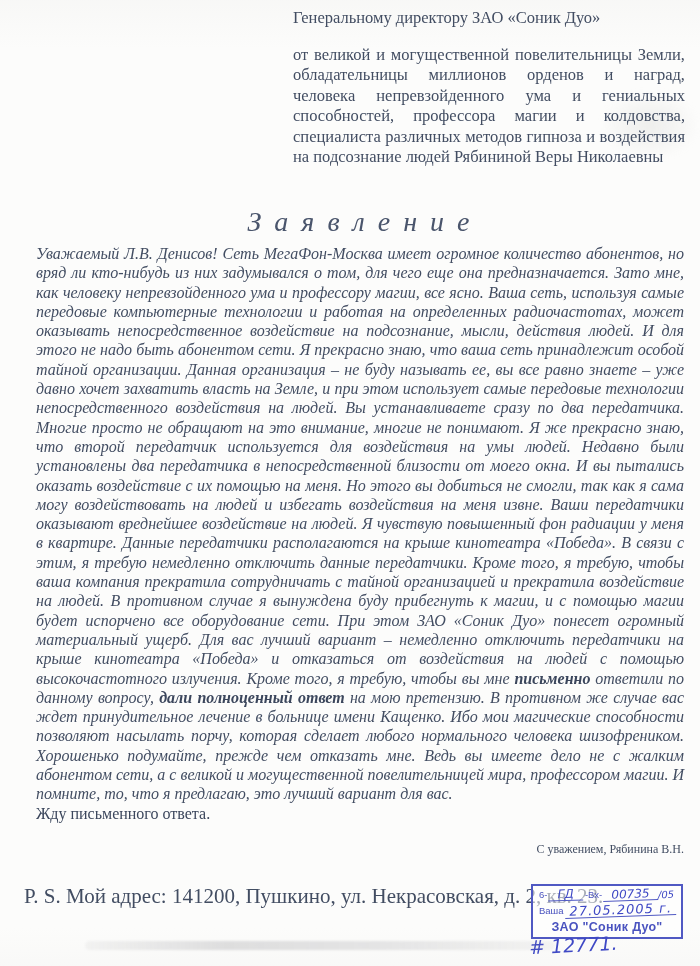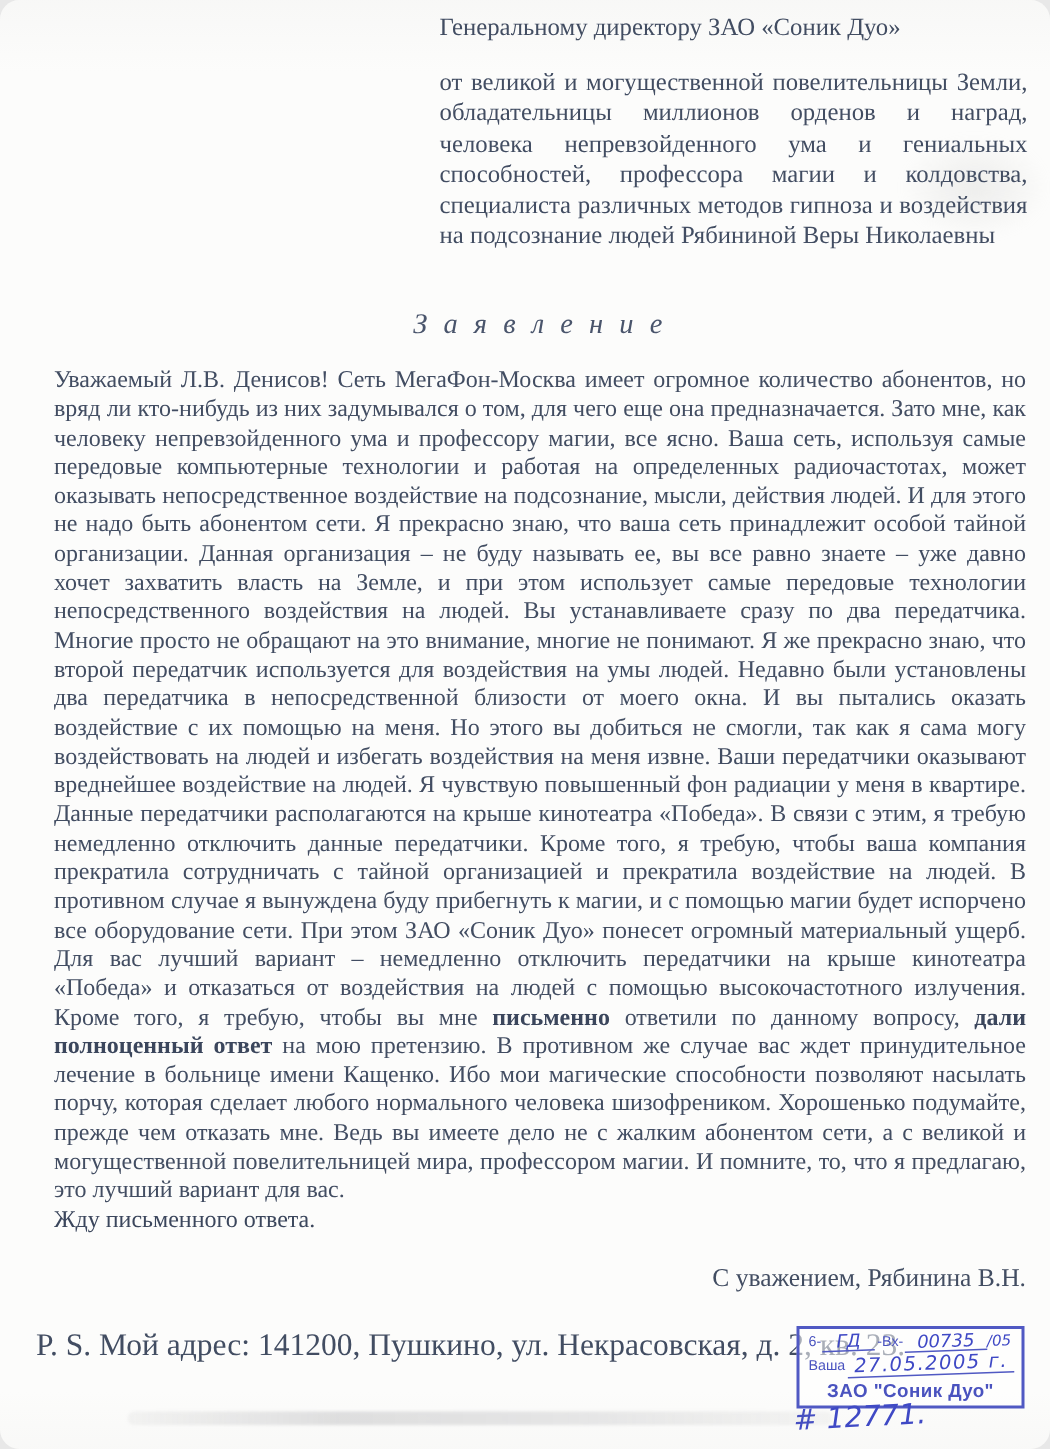--- a/index.html
+++ b/index.html
@@ -9,21 +9,20 @@
   }
   .page {
     position: relative;
     width: 700px;
     height: 966px;
     margin: 0 auto;
     background: #fcfcfb;
     overflow: hidden;
     color: #424d62;
     font-family: "Liberation Serif", serif;
-    border-radius: 13px;
   }
   
   .page::before {
     content: "";
     position: absolute;
     inset: 0;
     pointer-events: none;
     background:
       linear-gradient(180deg, rgba(235,235,233,0.25) 0%, rgba(255,255,255,0) 5%),
       linear-gradient(0deg, rgba(235,235,233,0.20) 0%, rgba(255,255,255,0) 4%);
@@ -40,46 +39,47 @@
     text-align: justify;
     margin-top: 16px;
   }
   .title {
     position: absolute;
     left: 36px;
     top: 206px;
     width: 648px;
     text-align: center;
     font-style: italic;
-    font-size: 19px;
+    font-size: 28px;
     letter-spacing: 3px;
     color: #4a556c;
   }
   .body-text {
     position: absolute;
     left: 36px;
     top: 244px;
     width: 648px;
     font-size: 16px;
     line-height: 19.3px;
   }
   .body-text p {
     margin: 0;
     text-align: justify;
+    font-style: italic;
   }
   .body-text .closing {
     font-weight: normal;
     color: #3b465c;
   }
   b.seg { color: #3b465c; }
   .signature {
     position: absolute;
     right: 16px;
     top: 842px;
-    font-size: 17px;
+    font-size: 12px;
   }
   .postscript {
     position: absolute;
     left: 24px;
     top: 884px;
     font-size: 21px;
     text-align: right;
   }
   
   .stamp {

